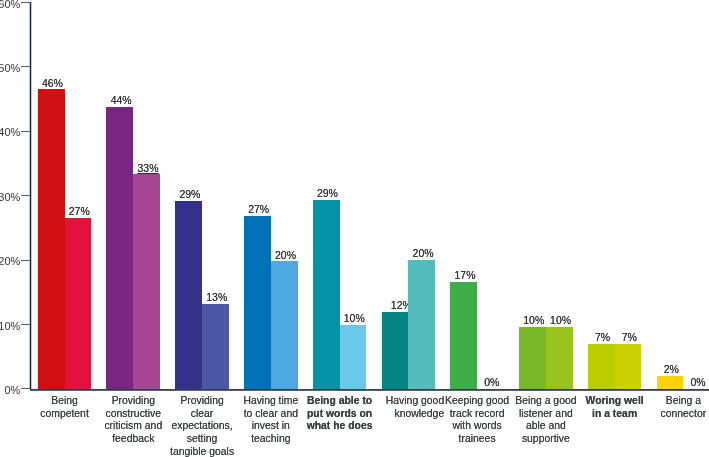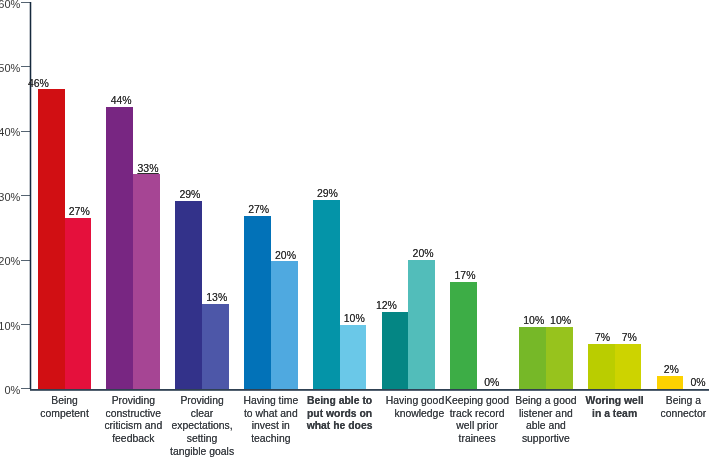--- a/index.html
+++ b/index.html
@@ -46,21 +46,21 @@
       <div class="y-tick" style="top:130.78px;"></div>
       <div class="y-tick-label" style="top:124.43px;">40%</div>
       <div class="y-tick" style="top:66.37px;"></div>
       <div class="y-tick-label" style="top:60.02px;">50%</div>
       <div class="y-tick" style="top:1.95px;"></div>
       <div class="y-tick-label" style="top:-4.40px;">60%</div>
     </div>
     <div>
       <div>
         <div class="bar" style="left:37.70px;top:89.46px;width:26.85px;height:299.54px;background:#D10F13;"></div>
-        <div class="bar-value" style="left:13px;top:76.56px;width:50.85px;">46%</div>
+        <div class="bar-value" style="left:27.00px;top:76.56px;width:50.85px;">46%</div>
         <div class="bar" style="left:64.55px;top:217.65px;width:26.85px;height:171.35px;background:#E5103C;"></div>
         <div class="bar-value" style="left:53.85px;top:204.75px;width:50.85px;">27%</div>
       </div>
       <div>
         <div class="bar" style="left:106.46px;top:106.86px;width:26.85px;height:282.14px;background:#782682;"></div>
         <div class="bar-value" style="left:95.76px;top:93.96px;width:50.85px;">44%</div>
         <div class="bar" style="left:133.31px;top:174.49px;width:26.85px;height:214.51px;background:#A64594;"></div>
         <div class="bar-value" style="left:122.61px;top:161.59px;width:50.85px;text-decoration:underline;">33%</div>
       </div>
       <div>
@@ -76,21 +76,21 @@
         <div class="bar-value" style="left:260.13px;top:248.55px;width:50.85px;">20%</div>
       </div>
       <div>
         <div class="bar" style="left:312.74px;top:200.26px;width:26.85px;height:188.74px;background:#0494A8;"></div>
         <div class="bar-value" style="left:302.04px;top:187.36px;width:50.85px;">29%</div>
         <div class="bar" style="left:339.59px;top:324.58px;width:26.85px;height:64.42px;background:#6AC8E8;"></div>
         <div class="bar-value" style="left:328.89px;top:311.68px;width:50.85px;">10%</div>
       </div>
       <div>
         <div class="bar" style="left:381.50px;top:311.70px;width:26.85px;height:77.30px;background:#048684;"></div>
-        <div class="bar-value" style="left:361px;top:298.80px;width:50.85px;">12%</div>
+        <div class="bar-value" style="left:361px;top:298.80px;width:50.85px;text-align:right;">12%</div>
         <div class="bar" style="left:408.35px;top:260.17px;width:26.85px;height:128.83px;background:#52BDBA;"></div>
         <div class="bar-value" style="left:397.65px;top:247.27px;width:50.85px;">20%</div>
       </div>
       <div>
         <div class="bar" style="left:450.26px;top:282.07px;width:26.85px;height:106.93px;background:#3DAD46;"></div>
         <div class="bar-value" style="left:439.56px;top:269.17px;width:50.85px;">17%</div>
         <div class="bar-value" style="left:466.41px;top:376.10px;width:50.85px;">0%</div>
       </div>
       <div>
         <div class="bar" style="left:519.02px;top:326.52px;width:26.85px;height:62.48px;background:#76B828;"></div>
@@ -123,37 +123,37 @@
       </div>
       <div class="cat-label" style="left:166.22px;top:394.70px;width:71.70px;">
         <span class="cat-line">Providing</span>
         <span class="cat-line">clear</span>
         <span class="cat-line">expectations,</span>
         <span class="cat-line">setting</span>
         <span class="cat-line">tangible goals</span>
       </div>
       <div class="cat-label" style="left:234.98px;top:394.70px;width:71.70px;">
         <span class="cat-line">Having time</span>
-        <span class="cat-line">to what and</span>
+        <span class="cat-line">to clear and</span>
         <span class="cat-line">invest in</span>
         <span class="cat-line">teaching</span>
       </div>
       <div class="cat-label" style="left:303.74px;top:394.70px;width:71.70px;font-weight:bold;">
         <span class="cat-line">Being able to</span>
         <span class="cat-line">put words on</span>
         <span class="cat-line">what he does</span>
       </div>
       <div class="cat-label" style="left:372.50px;top:394.70px;width:71.70px;text-align:right;">
         <span class="cat-line">Having good</span>
         <span class="cat-line">knowledge</span>
       </div>
       <div class="cat-label" style="left:441.26px;top:394.70px;width:71.70px;">
         <span class="cat-line">Keeping good</span>
         <span class="cat-line">track record</span>
-        <span class="cat-line">well prior</span>
+        <span class="cat-line">with words</span>
         <span class="cat-line">trainees</span>
       </div>
       <div class="cat-label" style="left:510.02px;top:394.70px;width:71.70px;">
         <span class="cat-line">Being a good</span>
         <span class="cat-line">listener and</span>
         <span class="cat-line">able and</span>
         <span class="cat-line">supportive</span>
       </div>
       <div class="cat-label" style="left:578.78px;top:394.70px;width:71.70px;font-weight:bold;">
         <span class="cat-line">Woring well</span>

